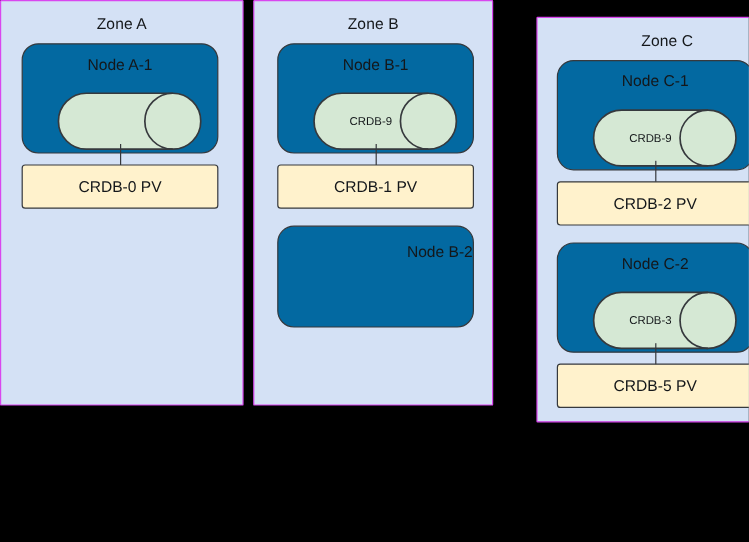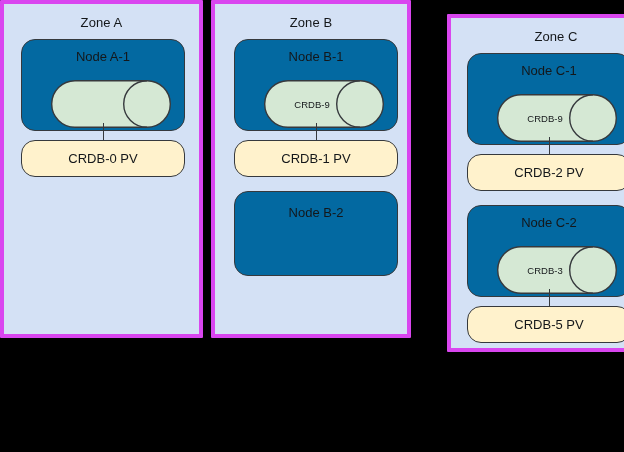--- a/index.html
+++ b/index.html
@@ -21,21 +21,21 @@
     left: 0; top: 0;
     width: 624px;
     height: 452px;
     background: #000000;
   }
 
   
   .zone {
     position: absolute;
     background: #d4e1f5;
-    border: 4px solid #d946ef;
+    border: 1px solid #d946ef;
     box-sizing: border-box;
     border-radius: 1px;
   }
   .zone-title {
     position: absolute;
     left: 0;
     right: 0;
     text-align: center;
     font-size: 13px;
     color: #14171a;
@@ -81,21 +81,21 @@
     color: #14171a;
     white-space: nowrap;
     pointer-events: none;
   }
 
   
   .pv {
     position: absolute;
     background: #fff2cc;
     border: 1px solid #36393d;
-    border-radius: 14px;
+    border-radius: 3px;
     box-sizing: border-box;
     display: flex;
     align-items: center;
     justify-content: center;
   }
   .pv-label {
     font-size: 13px;
     color: #14171a;
     white-space: nowrap;
   }
@@ -148,21 +148,21 @@
       </div>
     </div>
 
     <div class="connector" style="left:101px; top:119px; height:18px;"></div>
 
     <div class="pv" style="left:19px; top:136px; width:164px; height:37px;">
       <span class="pv-label">CRDB-1 PV</span>
     </div>
 
     <div class="node" style="left:19px; top:187px; width:164px; height:85px;">
-      <div class="node-title" style="top:13px;">Node B-2</div>
+      <div class="node-title" style="top:13px;text-align:right;">Node B-2</div>
     </div>
   </div>
 
   <div class="zone" style="left:447px; top:0px; width:218px; height:338px;margin-top:14px;">
     <div class="zone-title" style="top:11px;">Zone C</div>
 
     <div class="node" style="left:16px; top:35px; width:164px; height:92px;">
       <div class="node-title">Node C-1</div>
 
       <div class="cyl" style="left:29px; top:40px; width:120px; height:48px;">

